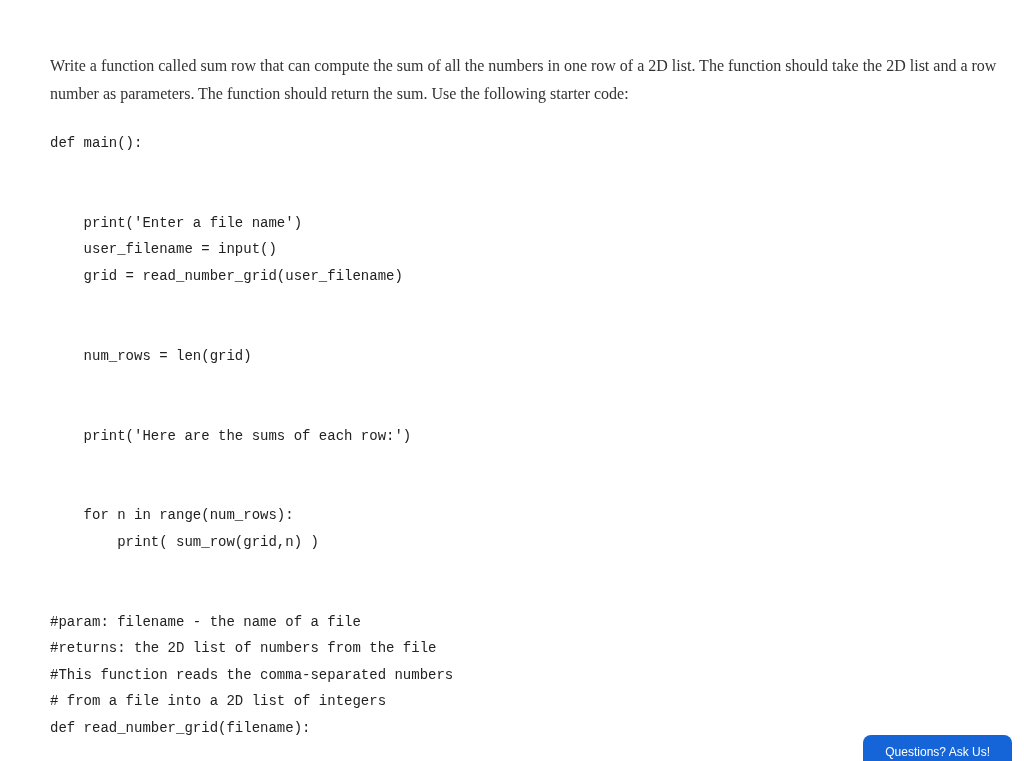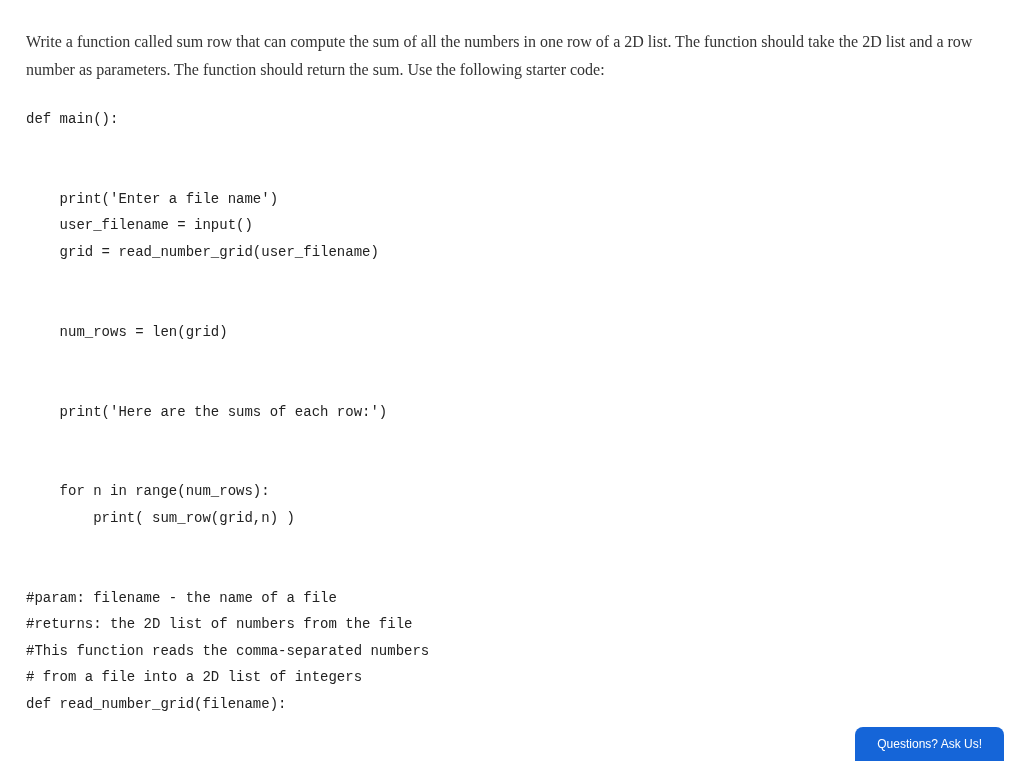--- a/index.html
+++ b/index.html
@@ -1,16 +1,16 @@
 <!DOCTYPE html>
 <html><head>
   <meta charset="utf-8">
   <style>
     * {
-      margin: 0;
+      margin: 8px;
       padding: 0;
       box-sizing: border-box;
     }
     body {
       font-family: Georgia, 'Times New Roman', serif;
       background: #ffffff;
       width: 1024px;
       height: 761px;
       position: relative;
       padding: 28px 26px;

